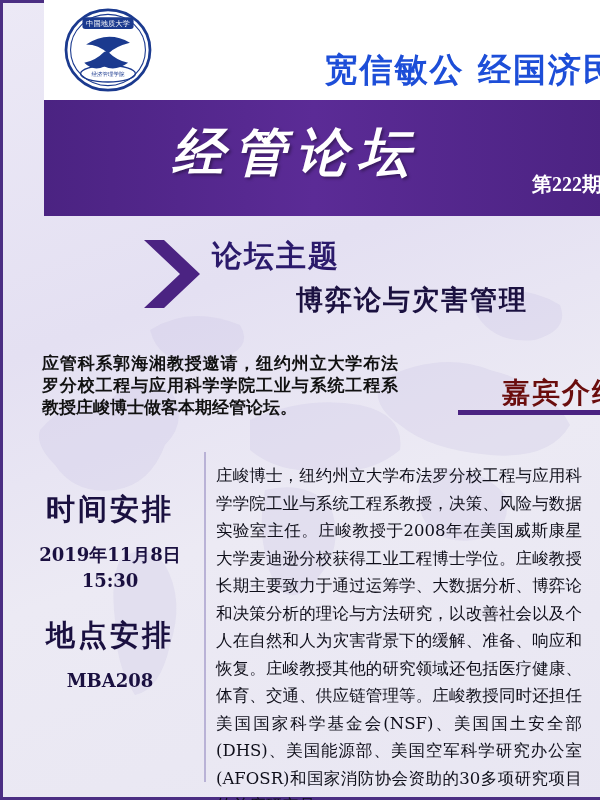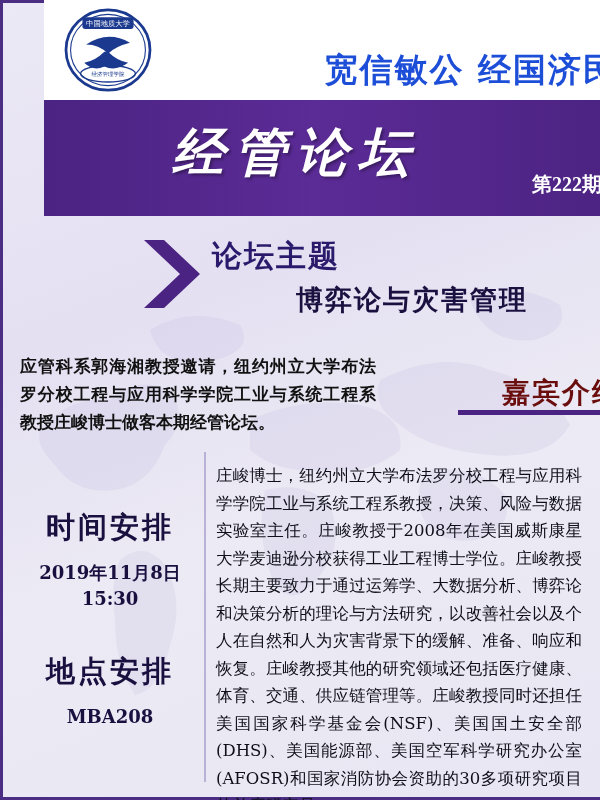--- a/index.html
+++ b/index.html
@@ -130,27 +130,27 @@
     font-weight: bold;
     font-size: 27px;
     letter-spacing: 2px;
     color: #1b1140;
     white-space: nowrap;
   }
 
   
   .intro {
     position: absolute;
-    left: 20px;
+    left: 42px;
     top: 352px;
     width: 356px;
     font-family: "DejaVu Serif", "Liberation Serif", serif;
     font-weight: bold;
     font-size: 17px;
-    line-height: 28px;
+    line-height: 22px;
     color: #111111;
     text-align: justify;
   }
   .guest-heading {
     position: absolute;
     right: 22px;
     top: 374px;
     font-family: "DejaVu Serif", "Liberation Serif", serif;
     font-weight: bold;
     font-size: 28px;
@@ -175,21 +175,21 @@
     top: 468px;
     width: 176px;
     text-align: center;
     color: #1a1040;
     font-family: "DejaVu Serif", "Liberation Serif", serif;
   }
   .left-col .blk-title {
     font-weight: bold;
     font-size: 29px;
     letter-spacing: 3px;
-    margin: 40px 0 12px;
+    margin: 22px 0 12px;
   }
   .left-col .blk-value {
     font-weight: bold;
     font-size: 18px;
     line-height: 26px;
   }
 
   .vdivider {
     position: absolute;
     left: 204px;

